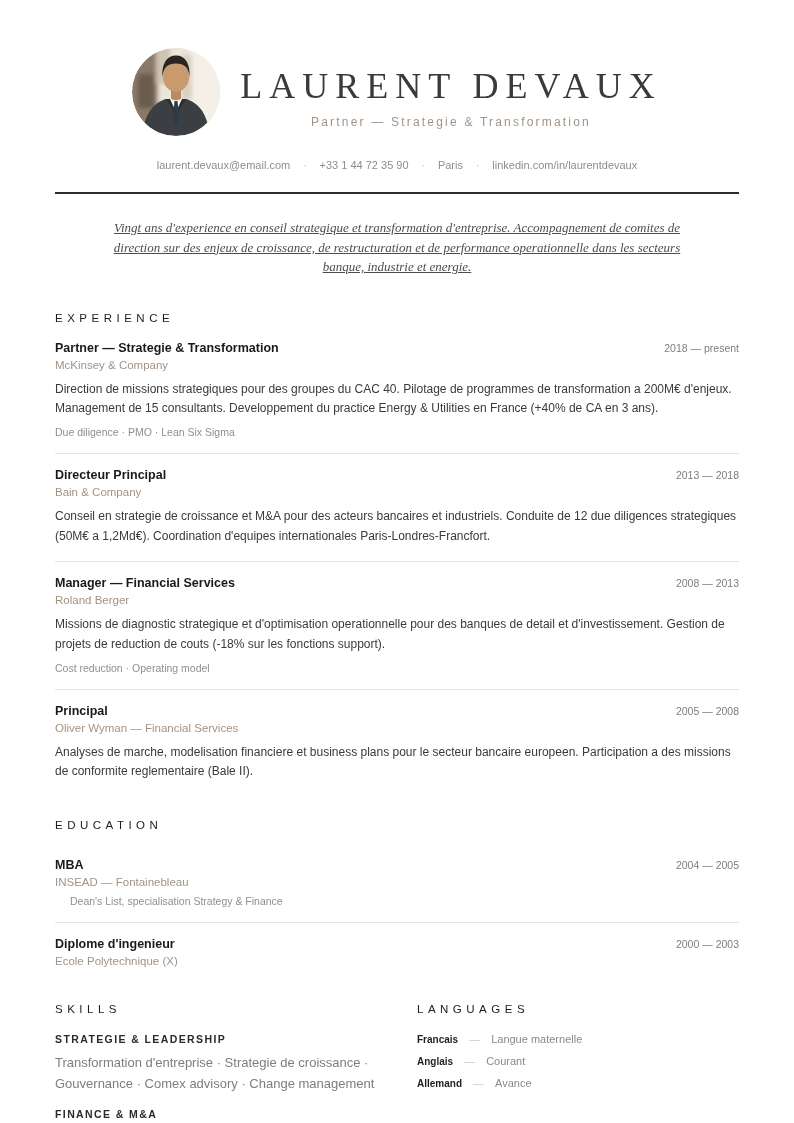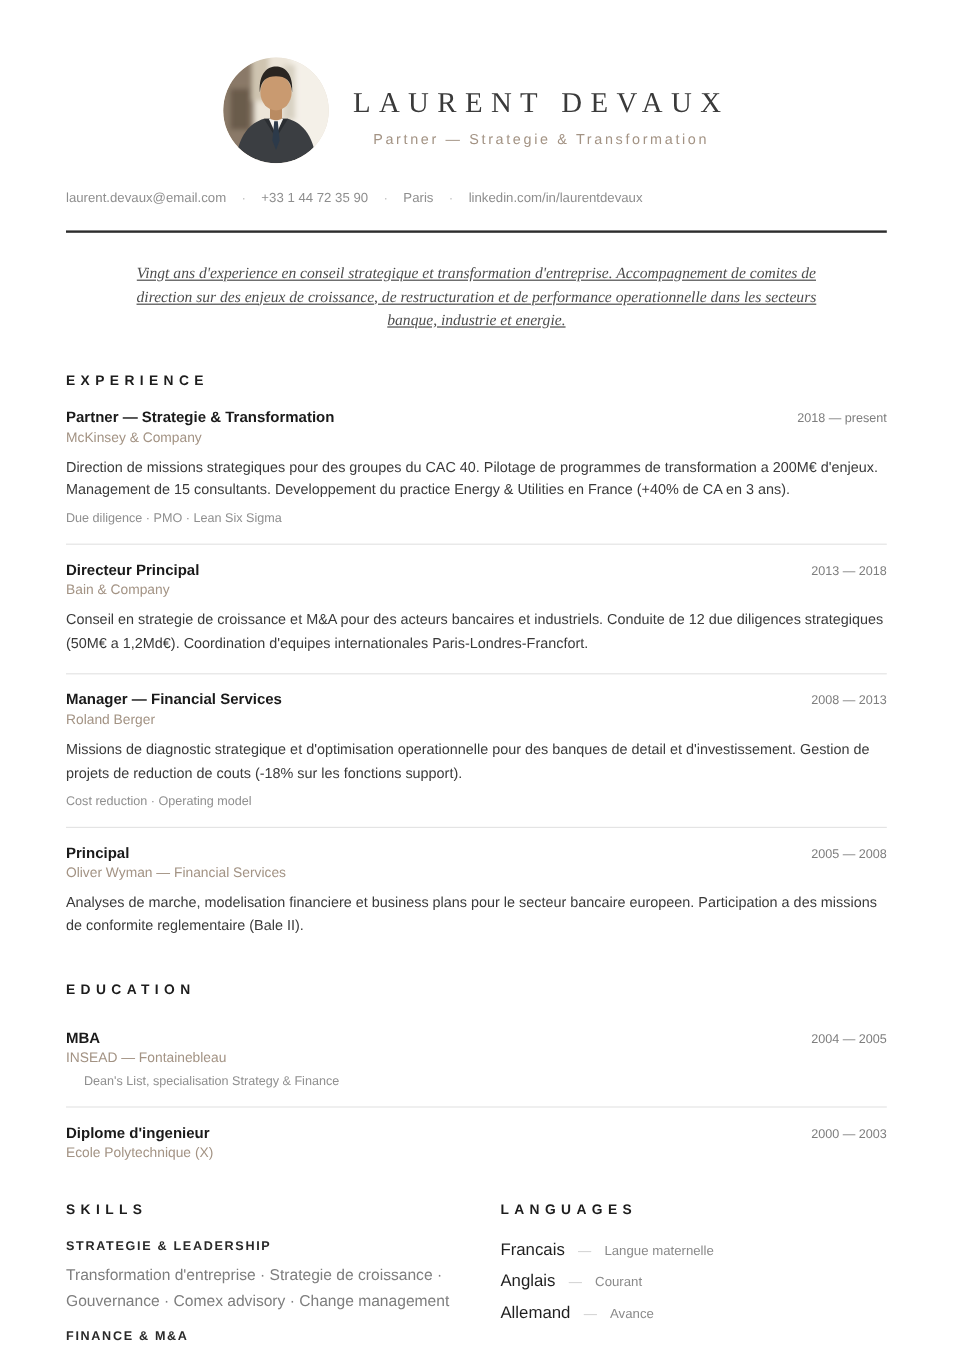--- a/index.html
+++ b/index.html
@@ -19,43 +19,43 @@
   }
   .page{padding:48px 55px 0 55px;}
 
   
   .header-row{display:flex;justify-content:center;align-items:center;gap:20px;}
   .avatar{width:88px;height:88px;border-radius:50%;overflow:hidden;flex:0 0 auto;background:#e9e2d6;}
   .avatar svg{display:block;width:100%;height:100%;}
   .name-block{text-align:center;}
   .person-name{
     font-family:"Liberation Serif", serif;font-weight:400;
-    font-size:24px;letter-spacing:7px;color:#3a3a3a;line-height:1.1;white-space:nowrap;margin-top:12px;
+    font-size:36px;letter-spacing:7px;color:#3a3a3a;line-height:1.1;white-space:nowrap;margin-top:12px;
   }
   .person-title{
     margin-top:9px;font-size:12px;letter-spacing:2.2px;color:var(--accent-taupe);white-space:nowrap;
   }
   .contact{
-    margin-top:23px;display:flex;align-items:center;gap:13px;
+    margin-top:23px;display:flex;justify-content:center;align-items:center;gap:13px;
     font-size:11px;color:#8e8e8e;
   }
   .contact .sep{color:#bdbdbd;font-size:10px;}
   .contact a{color:#8e8e8e;text-decoration:none;cursor:pointer;}
   .rule{margin-top:21px;border:none;border-top:2px solid var(--rule-dark);}
 
   
   .summary{
     margin:24px auto 0 auto;max-width:580px;text-align:center;
     font-family:"Liberation Serif", serif;font-style:italic;
     font-size:13px;line-height:1.5;color:#4c4c4c;text-decoration:underline;
   }
 
   
   .section-heading{
-    font-size:11.5px;font-weight:700;letter-spacing:4.5px;color:#1d1d1d;
+    font-size:11.5px;font-weight:400;letter-spacing:4.5px;color:#1d1d1d;
   }
   .experience-section .section-heading{margin-top:35px;margin-bottom:17px;}
   .education-section .section-heading{margin-top:37px;margin-bottom:27px;}
 
   
   .entry-top{display:flex;justify-content:space-between;align-items:baseline;}
   .entry-title{font-size:12.5px;font-weight:700;color:#1a1a1a;}
   .entry-dates{font-size:10.5px;color:#7e7e7e;white-space:nowrap;}
   .entry-org{margin-top:4px;font-size:11.5px;color:var(--accent-taupe);}
   .entry-desc{margin-top:9px;font-size:12px;line-height:1.64;color:#3a3a3a;}
@@ -65,21 +65,21 @@
 
   
   .columns{display:flex;margin-top:36px;gap:22px;}
   .col-skills{flex:0 0 340px;}
   .col-langs{flex:1;}
   .col-heading{margin-bottom:18px;}
   .skill-group{margin-bottom:14px;}
   .skill-group-title{font-size:10.5px;font-weight:700;letter-spacing:1.4px;color:#2a2a2a;margin-bottom:7px;}
   .skill-items{font-size:13px;line-height:1.62;color:#7e7e7e;max-width:330px;}
   .lang-row{display:flex;align-items:baseline;gap:11px;margin-bottom:10px;}
-  .lang-name{font-size:14px;font-weight:400;color:#1f1f1f;}
+  .lang-name{font-size:10px;font-weight:700;color:#1f1f1f;}
   .lang-dash{font-size:11px;color:#cccccc;}
   .lang-level{font-size:11px;color:#8a8a8a;}
 </style>
 </head>
 <body>
 
 <div class="page">
 
   <header>
     <div class="header-row">

